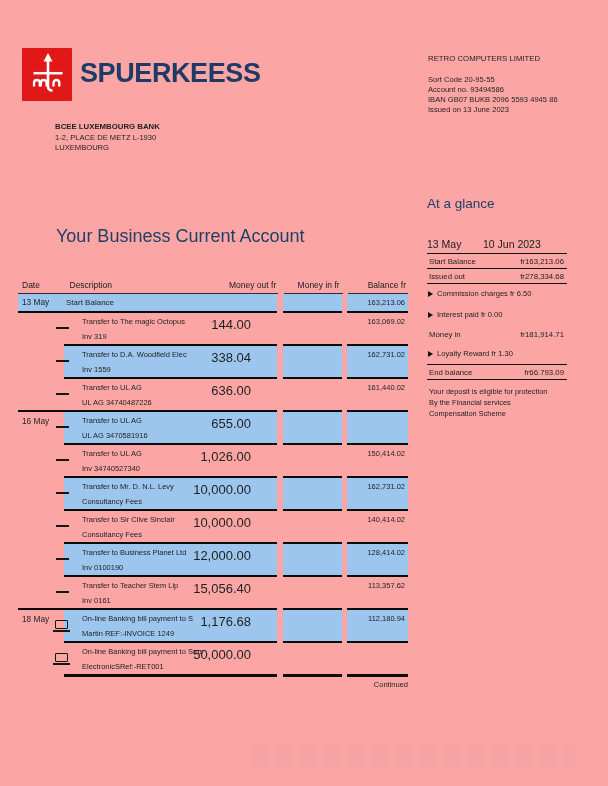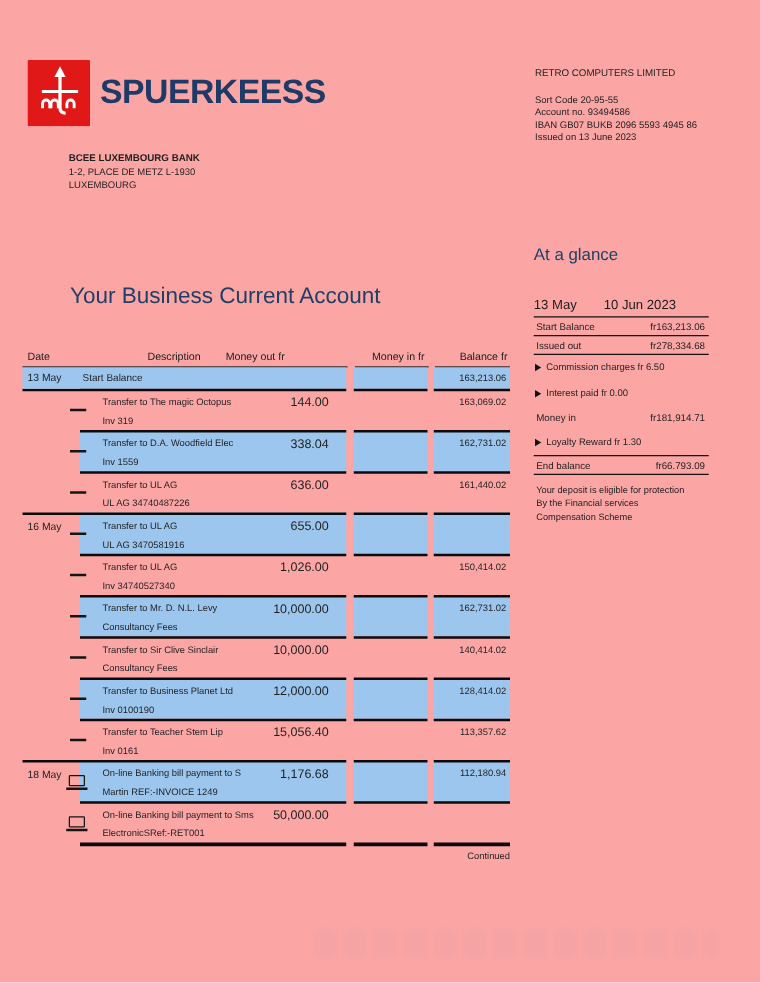--- a/index.html
+++ b/index.html
@@ -35,42 +35,42 @@
   .m-interest{margin-top:12px;}
   .m-moneyin{margin-top:8px;}
   .m-loyalty{margin-top:8px;padding-bottom:6px;border-bottom:1.6px solid #111;}
 
   .protection{position:absolute;left:429px;top:386px;font-size:7.4px;line-height:11px;color:#222;}
 
   
   .statement{position:absolute;left:18px;top:278px;width:390px;}
   .thead{display:flex;font-size:8.5px;color:#1b1b1b;}
   .h-date{width:46px;padding:2px 0 3px 4px;border-bottom:1px solid #2e2e2e;}
-  .h-main{width:213px;display:flex;justify-content:center;
+  .h-main{width:213px;display:flex;justify-content:space-between;
           padding:2px 2px 3px 2px;box-sizing:border-box;border-bottom:1px solid #2e2e2e;gap:20px;}
   .h-mi{width:59px;margin-left:6px;text-align:right;padding:2px 3px 3px 0;
         box-sizing:border-box;border-bottom:1px solid #2e2e2e;}
   .h-bal{width:61px;margin-left:5px;text-align:right;padding:2px 2px 3px 0;
          box-sizing:border-box;border-bottom:1px solid #2e2e2e;}
 
   .trow{display:flex;align-items:stretch;}
   .trow .c-date{width:46px;}
   .trow .c-main{width:213px;position:relative;min-height:31px;}
   .trow .c-main.span{width:259px;}
   .trow .c-mi{width:59px;margin-left:6px;min-height:31px;}
   .trow .c-bal{width:61px;margin-left:5px;position:relative;min-height:31px;}
   .trow.single .c-main,.trow.single .c-mi,.trow.single .c-bal{min-height:17px;}
   .trow.hl .c-main,.trow.hl .c-mi,.trow.hl .c-bal{background:#9cc6ee;}
   .bt{border-top:2px solid #0b0b0b;}
   .lastb{border-bottom:3px solid #0b0b0b;}
 
   .c-date span{display:block;padding:4px 0 0 4px;font-size:8.3px;}
   .desc{position:absolute;left:18px;top:4px;font-size:7.5px;white-space:nowrap;}
   .ref{position:absolute;left:18px;top:19px;font-size:7.5px;white-space:nowrap;}
-  .out{position:absolute;right:14px;top:4px;font-size:10px;}
+  .out{position:absolute;right:26px;top:4px;font-size:13px;}
   .bal{position:absolute;right:3px;top:4px;font-size:7.5px;text-align:right;}
   .d-inline{position:absolute;left:4px;top:3px;font-size:8.3px;}
   .merged-desc{position:absolute;left:48px;top:3.5px;font-size:8px;}
 
   .ic-dash{position:absolute;left:-8px;top:14px;width:13px;height:2px;background:#151515;}
   .ic-laptop{position:absolute;left:-9px;top:10px;width:11px;height:7px;
              border:1.6px solid #151515;border-radius:1px;}
   .ic-laptop::after{content:"";position:absolute;left:-3px;right:-3px;bottom:-4px;
                     height:2.2px;background:#151515;}
 

